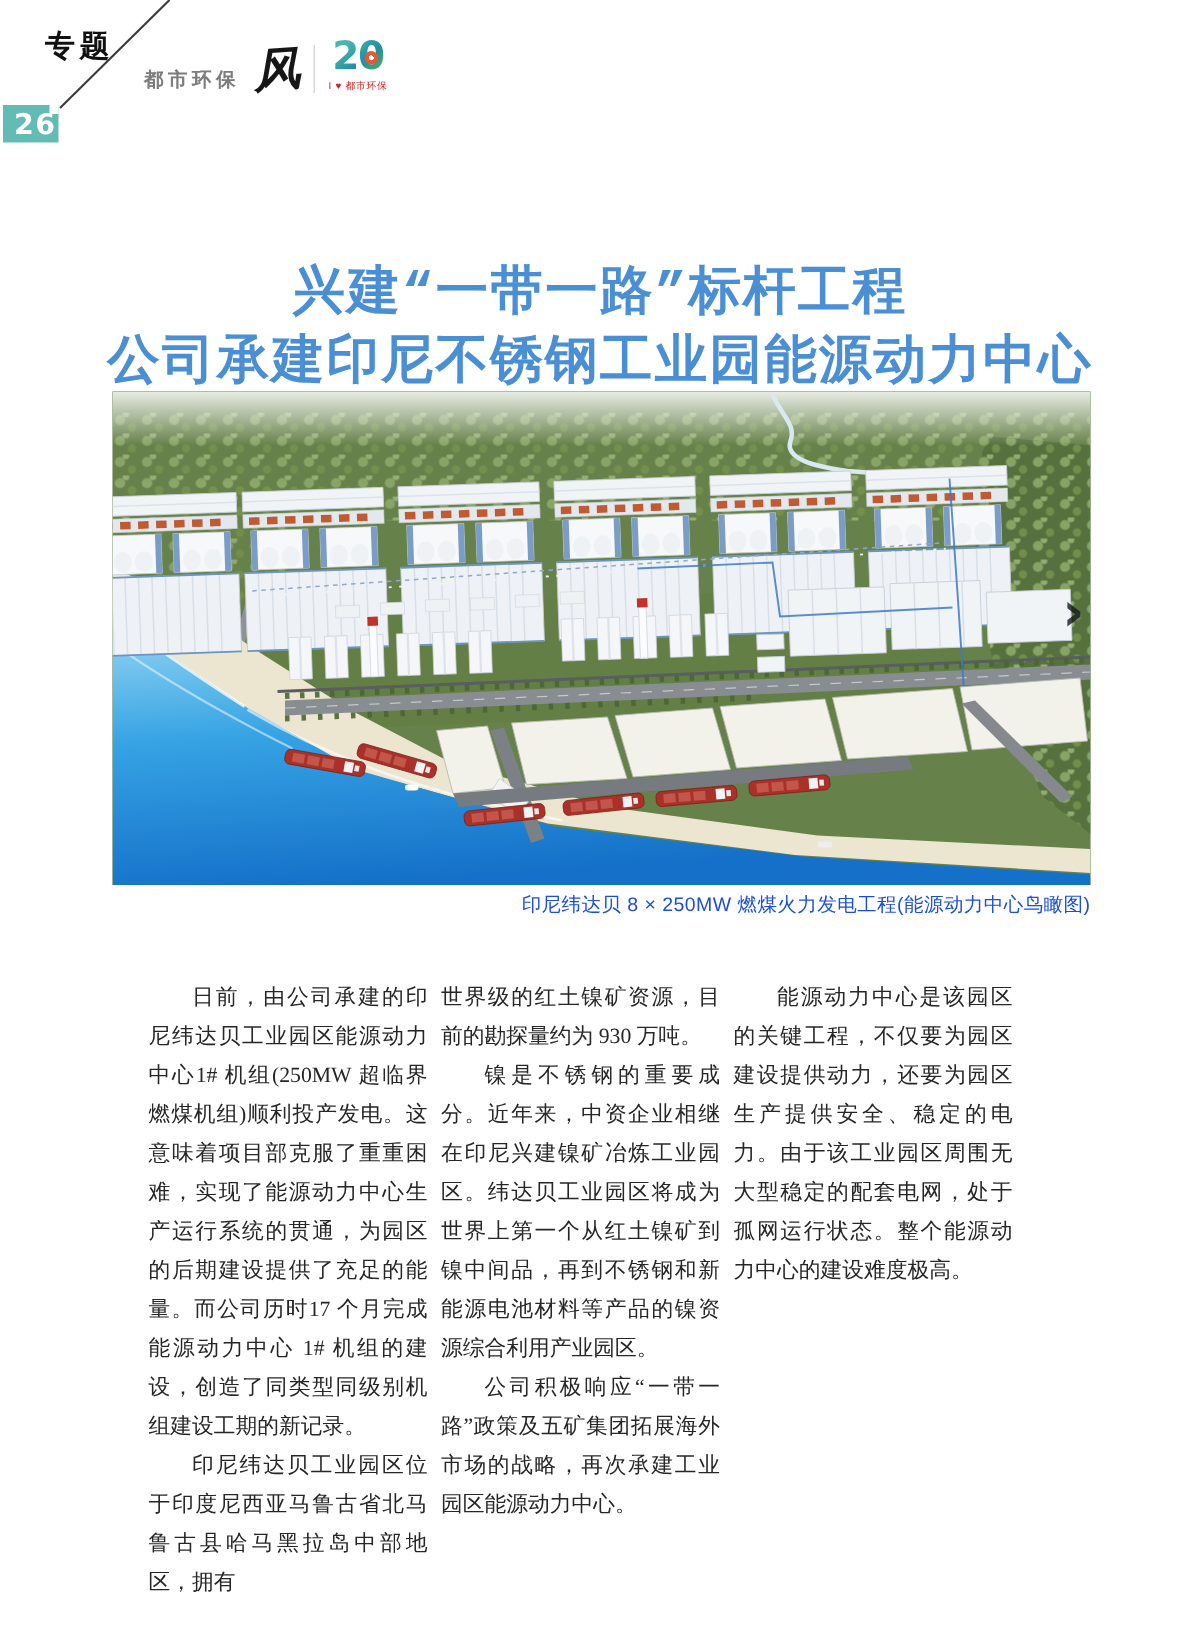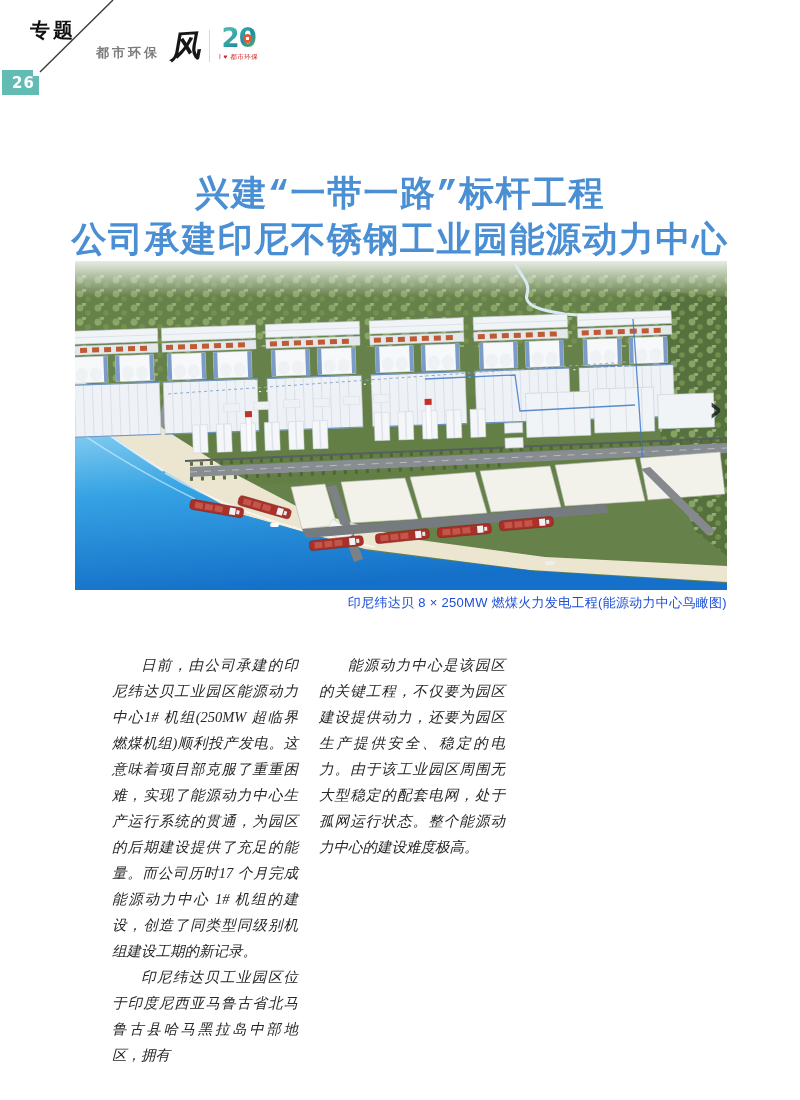--- a/index.html
+++ b/index.html
@@ -11,21 +11,21 @@
   .hdr-line-svg{position:absolute;left:0;top:0;width:140px;height:100px;}
   .topic{
     position:absolute;left:30px;top:17px;font-size:20px;font-weight:700;
     color:#111;letter-spacing:3px;
   }
   .page-badge{
     position:absolute;left:2px;top:70px;width:37px;height:25px;background:#63bcb4;
     display:flex;align-items:center;justify-content:center;
   }
   .page-badge .num{
-    color:#fff;font-weight:700;font-size:15px;font-family:"DejaVu Sans",sans-serif;
+    color:#fff;font-weight:700;font-size:19px;font-family:"DejaVu Sans",sans-serif;
     letter-spacing:1px;margin-left:6px;
   }
   .page-badge .notch{position:absolute;top:0;right:0;width:6px;height:6px;background:#fff;}
   .brand{
     position:absolute;left:96px;top:14px;height:48px;display:flex;align-items:flex-end;gap:9px;
   }
   .brand-name{font-size:13px;font-weight:700;color:#7c7c7c;letter-spacing:3px;}
   .brand-glyph{
     font-family:"Liberation Serif",serif;font-size:31px;font-weight:700;font-style:italic;
     color:#161616;line-height:1;transform:rotate(-4deg);
@@ -58,21 +58,21 @@
     position:absolute;right:4px;top:130px;font-size:36px;line-height:36px;
     color:rgba(20,26,32,.8);font-family:"DejaVu Sans",sans-serif;cursor:pointer;
     font-weight:700;
   }
   .caption{
     position:absolute;right:73px;top:594px;font-size:13px;color:#1d4ed8;
     letter-spacing:.3px;
   }
   
   .columns{
-    position:absolute;left:112px;top:652px;width:580px;display:flex;gap:21px;font-style:italic;
+    position:absolute;left:99px;top:652px;width:580px;display:flex;gap:9px;
   }
   .col{width:186px;}
   .col p{
     margin:0;font-family:"Liberation Serif",serif;font-size:14.5px;line-height:26px;
     color:#262626;text-align:justify;text-justify:inter-ideograph;word-break:break-all;
   }
   .col p.indent{text-indent:2em;}
 </style>
 </head>
 <body>
@@ -290,15 +290,20 @@
 </figure>
 
 <div class="caption">印尼纬达贝 8 × 250MW 燃煤火力发电工程(能源动力中心鸟瞰图)</div>
 
 <div class="columns">
   <div class="col">
     <p class="indent">日前，由公司承建的印尼纬达贝工业园区能源动力中心1# 机组(250MW 超临界燃煤机组)顺利投产发电。这意味着项目部克服了重重困难，实现了能源动力中心生产运行系统的贯通，为园区的后期建设提供了充足的能量。而公司历时17 个月完成能源动力中心 1# 机组的建设，创造了同类型同级别机组建设工期的新记录。</p>
     <p class="indent">印尼纬达贝工业园区位于印度尼西亚马鲁古省北马鲁古县哈马黑拉岛中部地区，拥有</p>
   </div>
   <div class="col">
+    <p>世界级的红土镍矿资源，目前的勘探量约为 930 万吨。</p>
+    <p class="indent">镍是不锈钢的重要成分。近年来，中资企业相继在印尼兴建镍矿冶炼工业园区。纬达贝工业园区将成为世界上第一个从红土镍矿到镍中间品，再到不锈钢和新能源电池材料等产品的镍资源综合利用产业园区。</p>
+    <p class="indent">公司积极响应“一带一路”政策及五矿集团拓展海外市场的战略，再次承建工业园区能源动力中心。</p>
+  </div>
+  <div class="col">
     <p class="indent">能源动力中心是该园区的关键工程，不仅要为园区建设提供动力，还要为园区生产提供安全、稳定的电力。由于该工业园区周围无大型稳定的配套电网，处于孤网运行状态。整个能源动力中心的建设难度极高。</p>
   </div>
 </div>
 
 </body></html>

